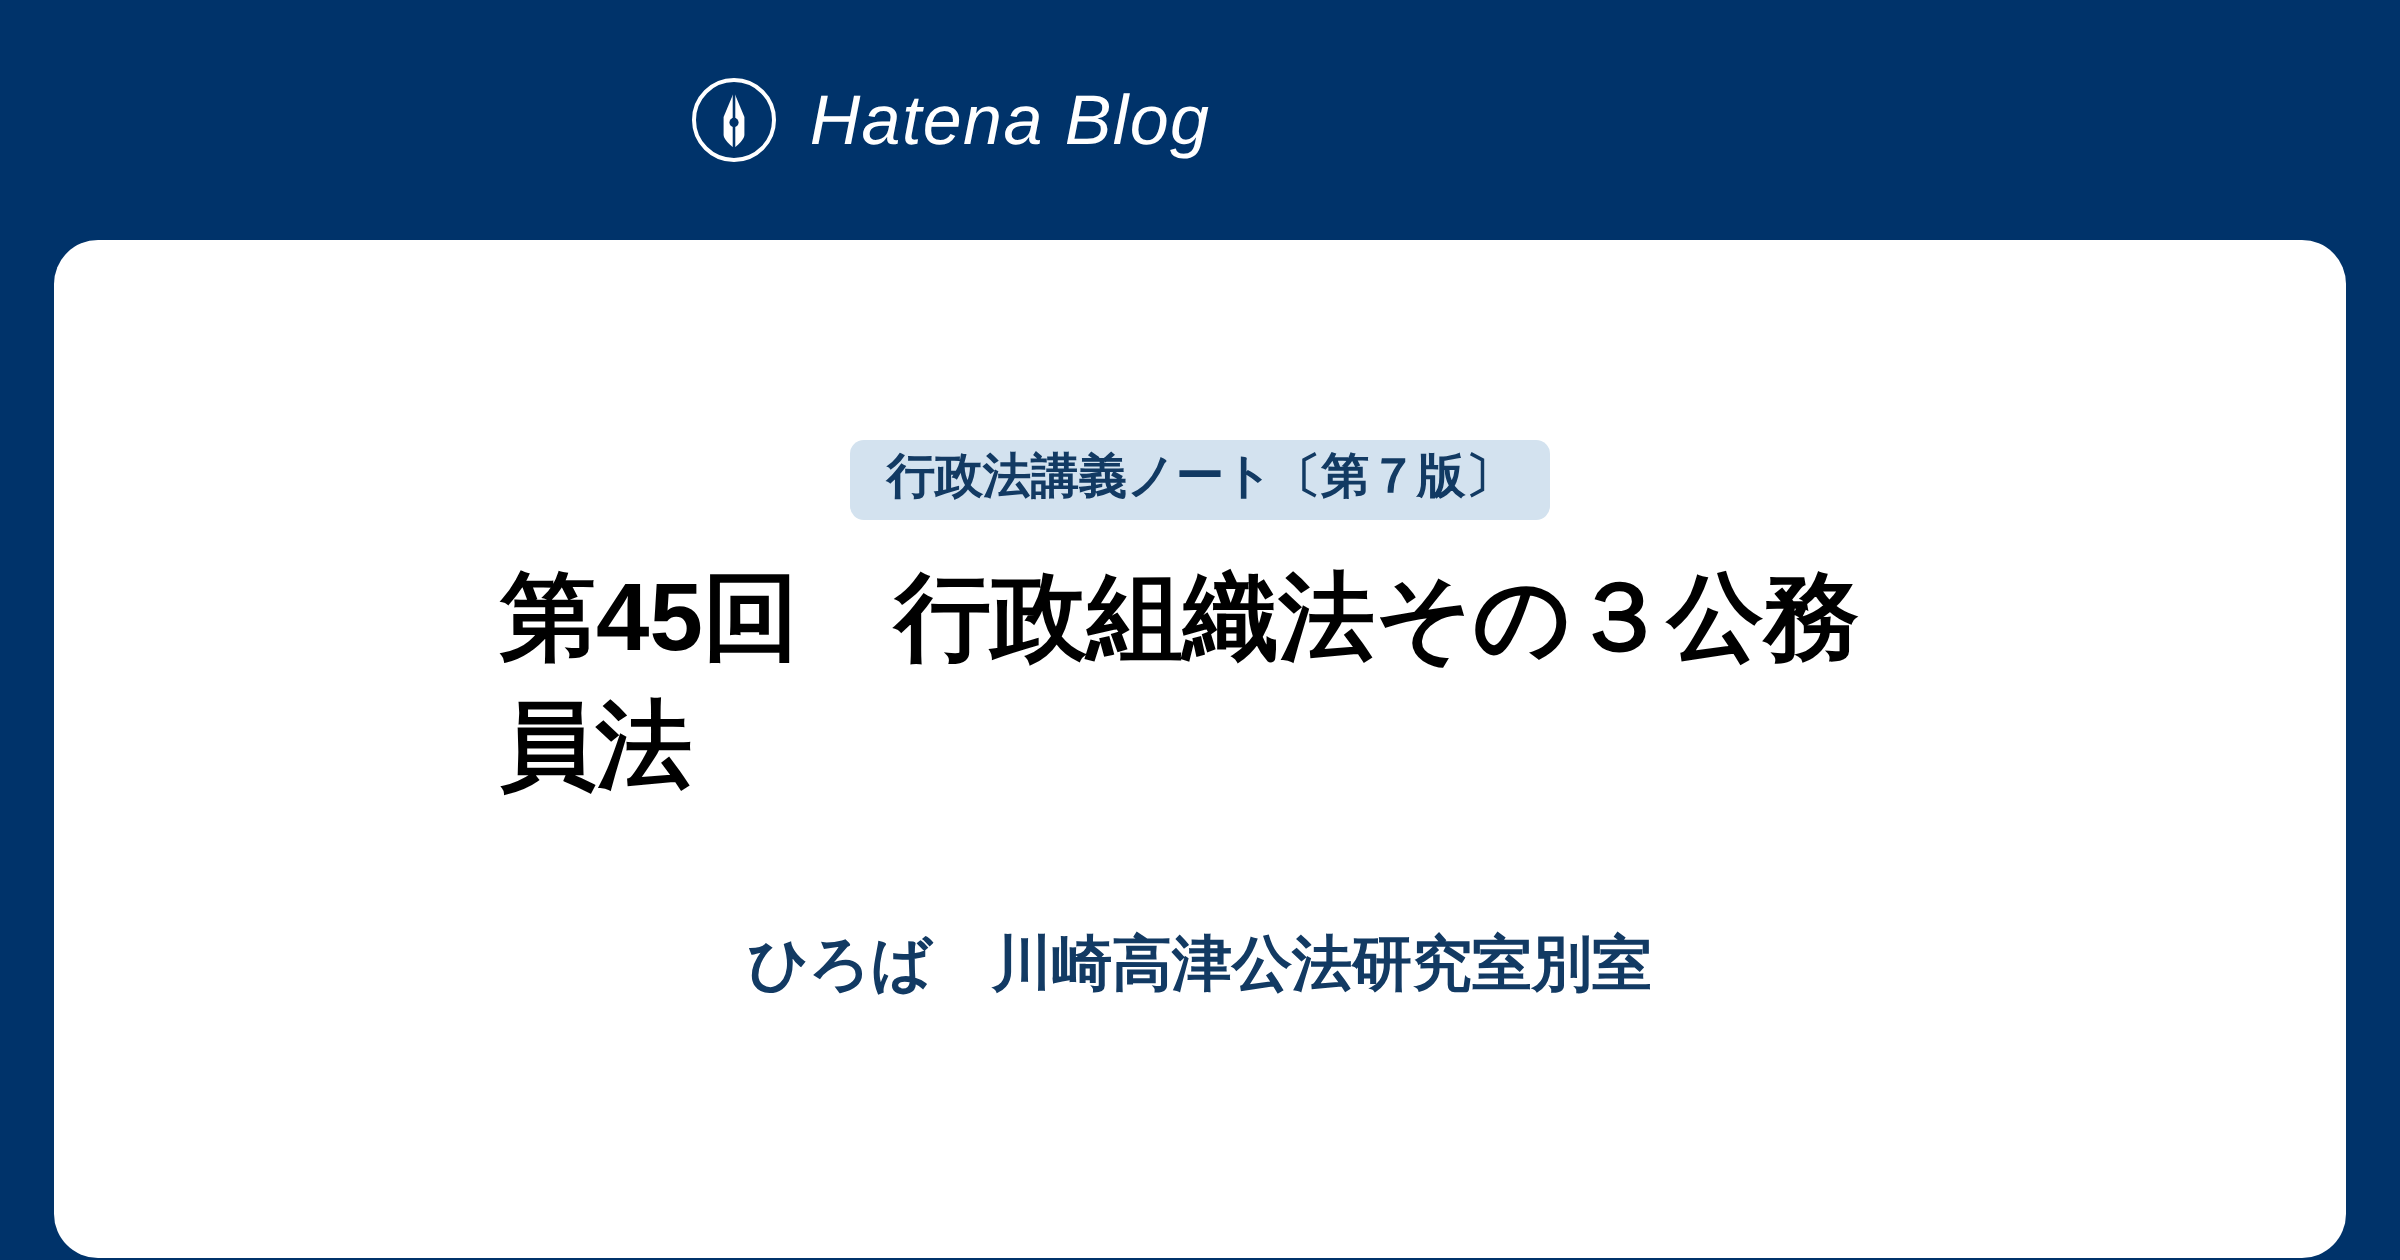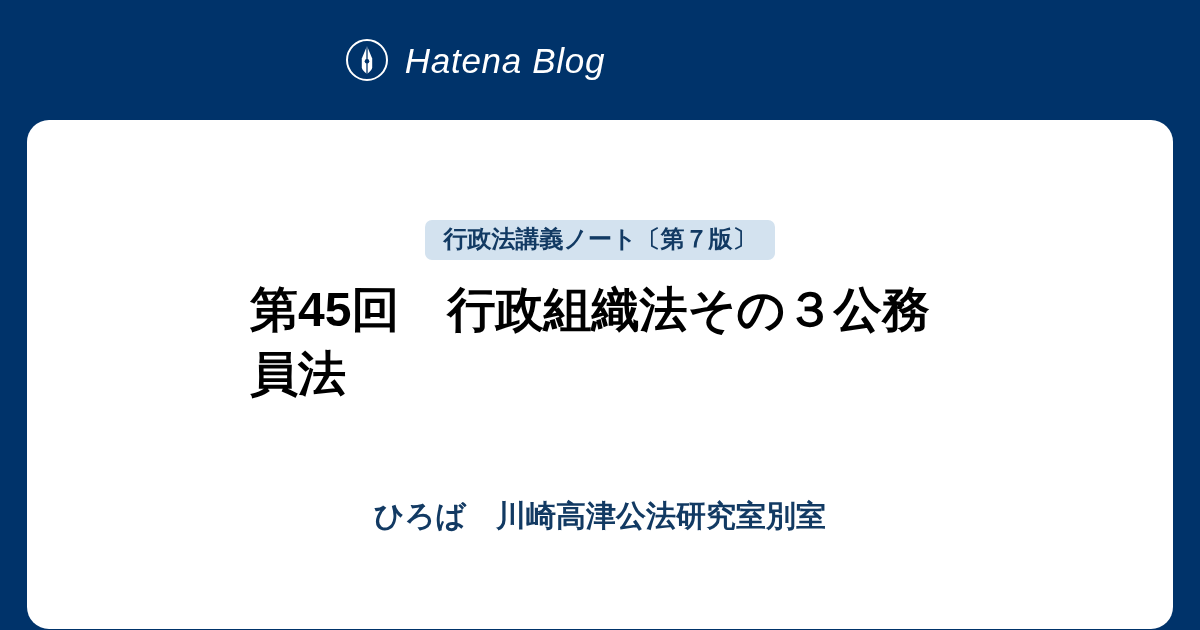--- a/index.html
+++ b/index.html
@@ -76,21 +76,21 @@
     color:#000000;
     font-size:48px;
     font-weight:700;
     line-height:1.32;
     text-align:left;
     max-width:700px;
     word-break:break-word;
   }
 
   .blog-title{
-    margin-top:93px;
+    margin-top:60px;
     color:#123a63;
     font-size:30px;
     font-weight:700;
     line-height:1.2;
     text-align:center;
     white-space:nowrap;
   }
 </style>
 </head>
 <body>

